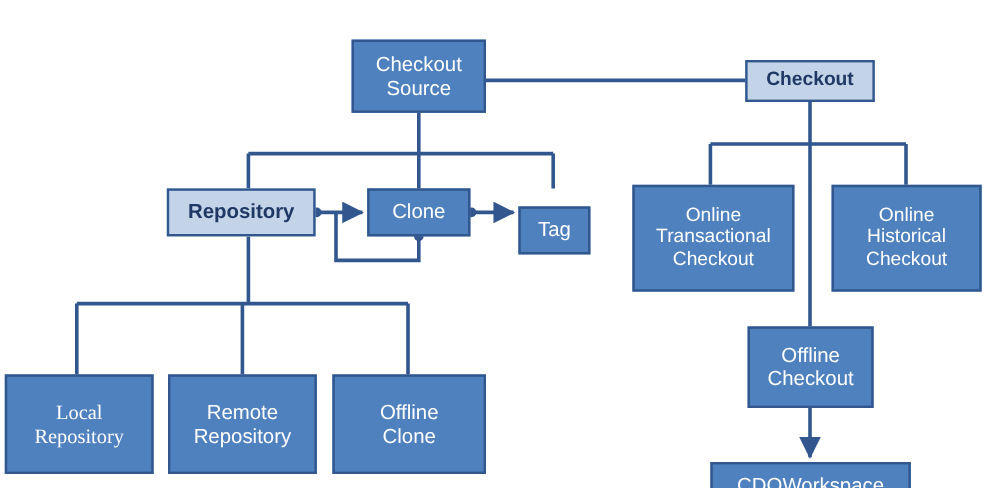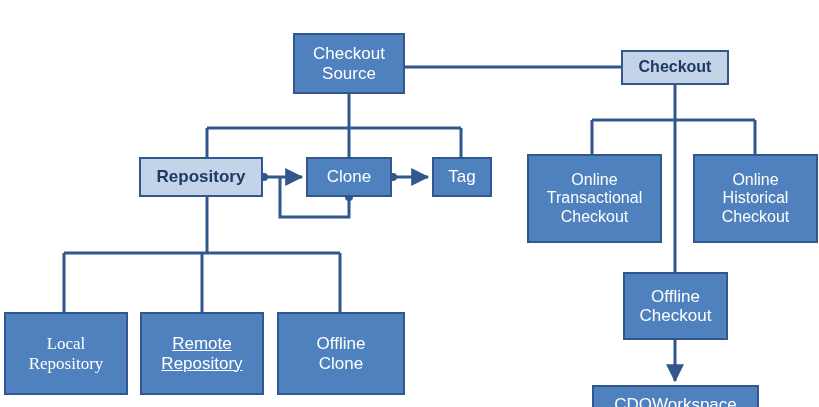--- a/index.html
+++ b/index.html
@@ -90,34 +90,34 @@
 
   <div class="node fill-dark fs-17" style="left:293px; top:9px;   width:112px; height:61px;">Checkout
 Source</div>
 
   <div class="node fill-light fs-16" style="left:621px; top:26px;  width:108px; height:35px;">Checkout</div>
 
   <div class="node fill-light fs-17" style="left:139px; top:133px; width:124px; height:40px;">Repository</div>
 
   <div class="node fill-dark fs-17" style="left:306px; top:133px; width:86px;  height:40px;">Clone</div>
 
-  <div class="node fill-dark fs-17" style="left:432px; top:133px; width:60px;  height:40px;">Tag</div>
+  <div class="node fill-dark fs-17" style="left:432px; top:148px; width:60px;  height:40px;">Tag</div>
 
   <div class="node fill-dark fs-16" style="left:527px; top:130px; width:135px; height:89px;">Online
 Transactional
 Checkout</div>
 
   <div class="node fill-dark fs-16" style="left:693px; top:130px; width:125px; height:89px;">Online
 Historical
 Checkout</div>
 
   <div class="node fill-dark fs-17" style="left:4px;   top:288px; width:124px; height:83px;font-family:Liberation Serif, serif;">Local
 Repository</div>
 
-  <div class="node fill-dark fs-17" style="left:140px; top:288px; width:124px; height:83px;text-decoration:underline;">Remote
+  <div class="node fill-dark fs-17" style="left:140px; top:288px; width:124px; height:83px;">Remote
 Repository</div>
 
   <div class="node fill-dark fs-17" style="left:277px; top:288px; width:128px; height:83px;">Offline
 Clone</div>
 
   <div class="node fill-dark fs-17" style="left:623px; top:248px; width:105px; height:68px;">Offline
 Checkout</div>
 
   <div class="node fill-dark fs-17" style="left:592px; top:361px; width:167px; height:39px;">CDOWorkspace</div>
 

